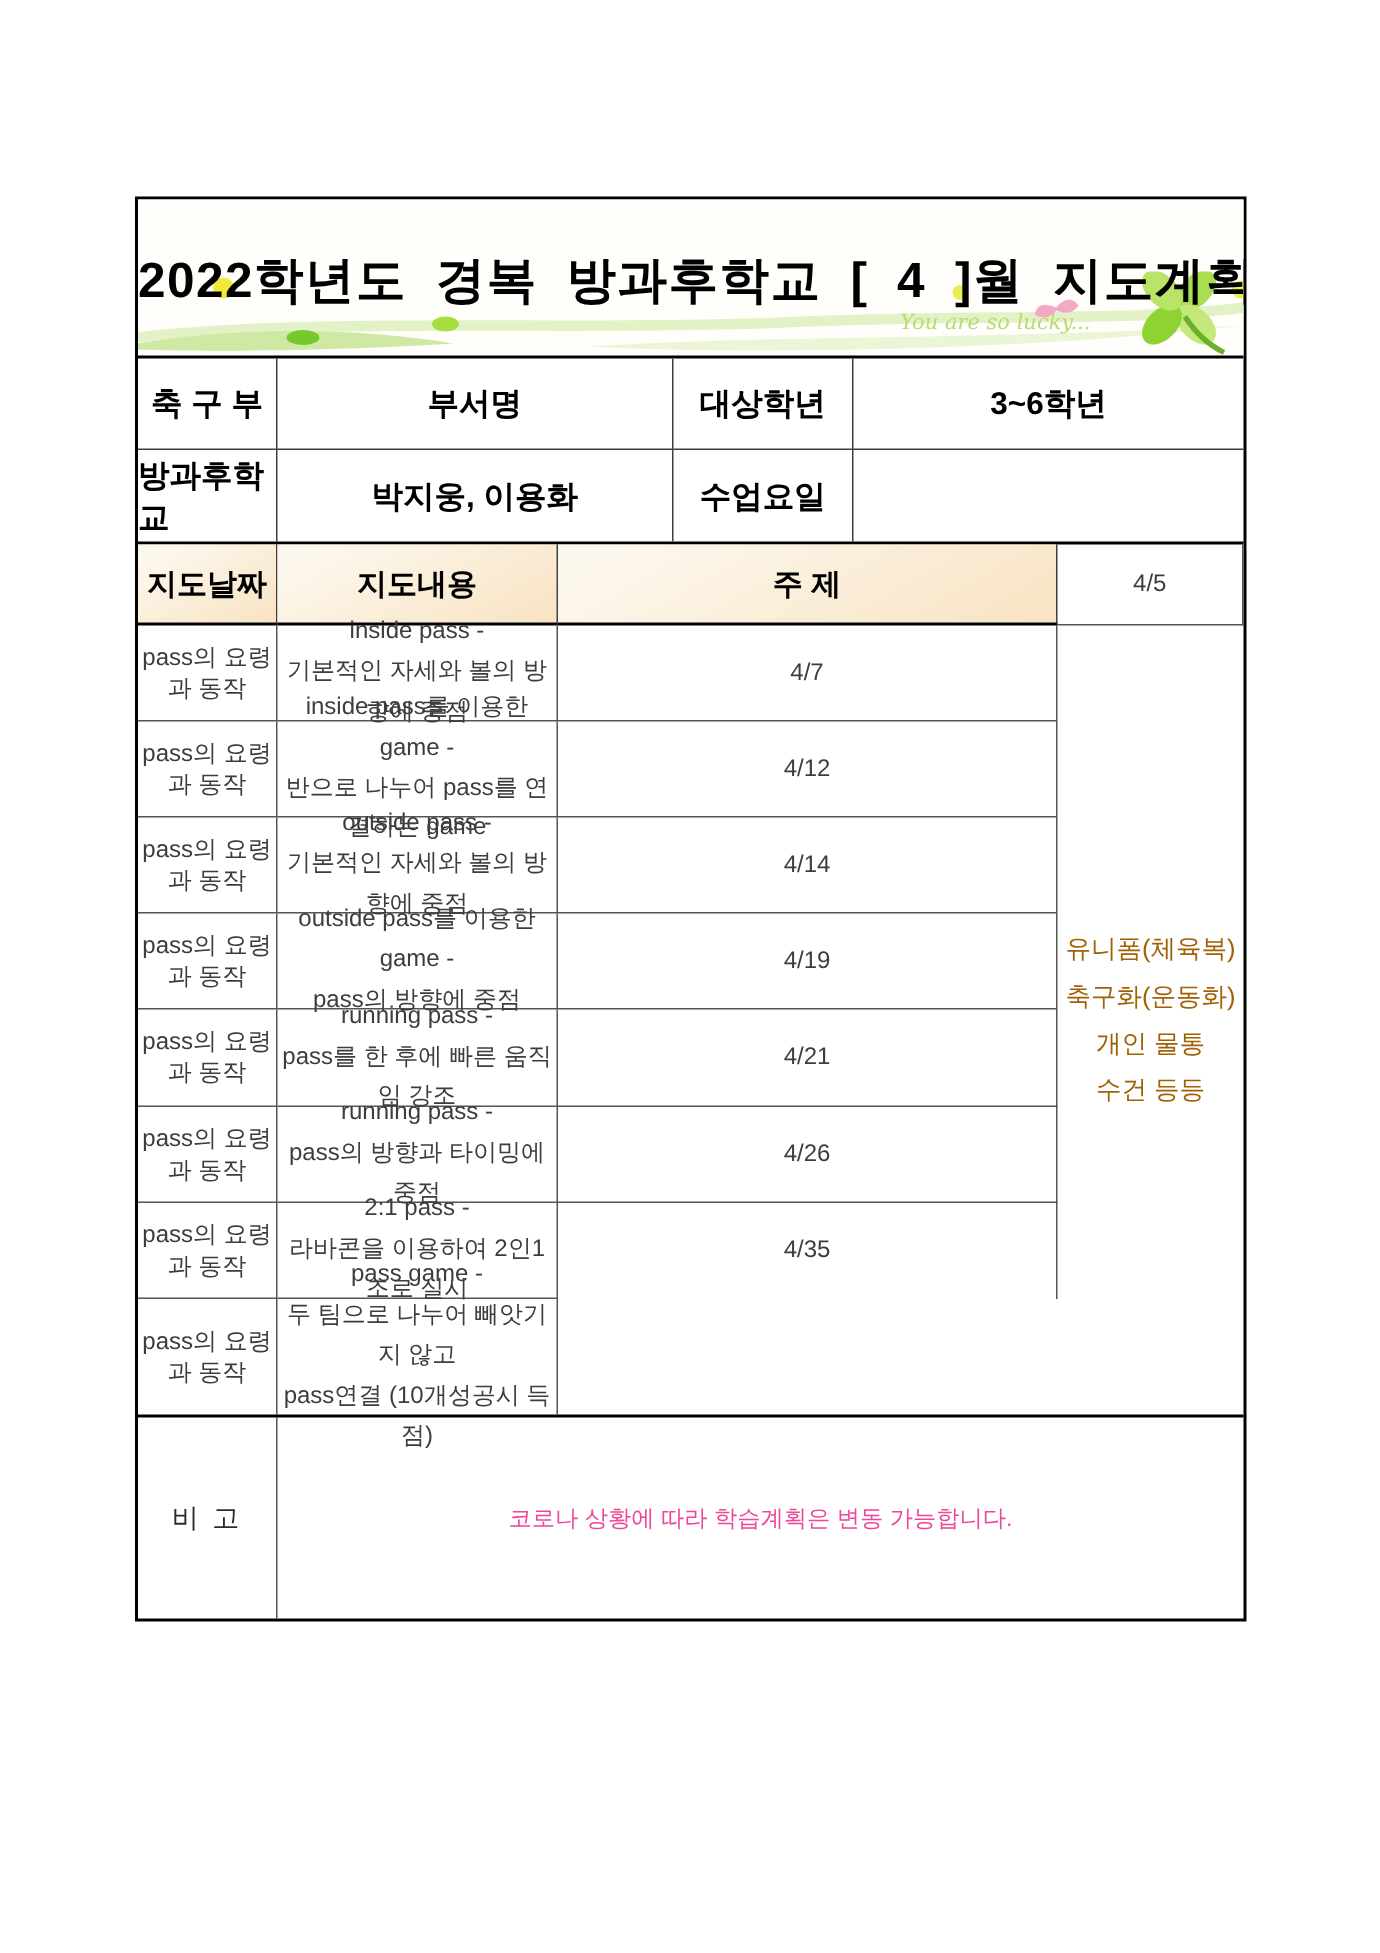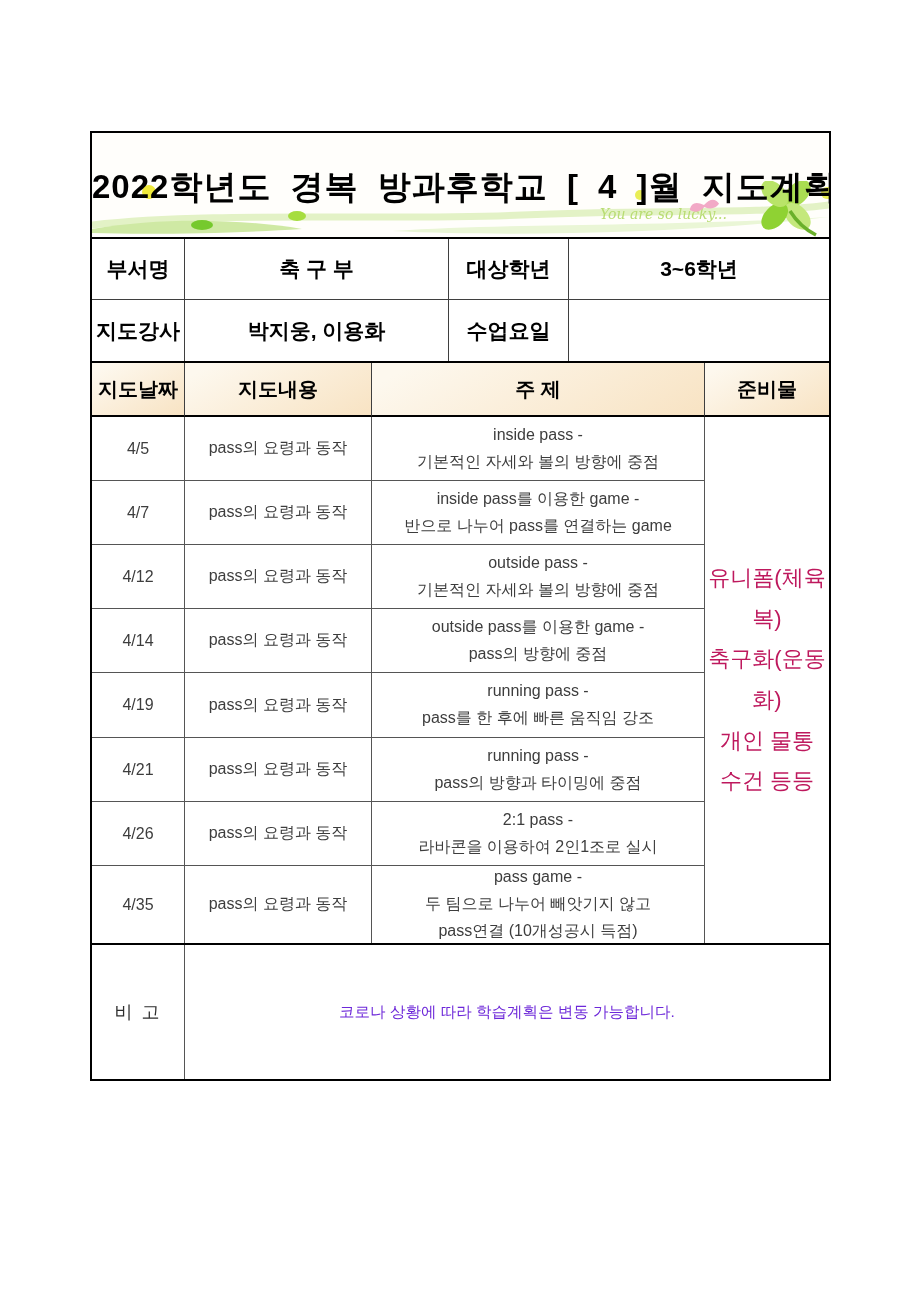--- a/index.html
+++ b/index.html
@@ -26,27 +26,27 @@
                  grid-template-rows:54px 64px 64px 64px 64px 65px 64px 64px 77px;}
   .schedule-grid > div{box-sizing:border-box;display:flex;align-items:center;justify-content:center;text-align:center;}
   .hcell{background:linear-gradient(150deg,#fdf8ee 10%,#f8e3c3 100%);
          border-bottom:2px solid #000;border-right:1px solid #3f3f3f;
          font-size:20px;font-weight:bold;}
   .hcell.last{border-right:none;}
   .bcell{border-right:1px solid #555;border-bottom:1px solid #555;color:#3d3d3d;font-size:16px;}
   .row8 .bcell,.bcell.rlast{border-bottom:none;}
   .content-cell{white-space:pre-line;line-height:1.68;}
   .materials-cell{grid-column:4;grid-row:2 / span 8;border-right:none;border-bottom:none;
-                  color:#be185d;font-size:22px;white-space:pre-line;line-height:1.85;}
+                  color:#a16207;font-size:17px;white-space:pre-line;line-height:1.85;}
 
   
   .remarks{display:grid;grid-template-columns:93px 1fr;height:134px;border-top:2px solid #000;}
   .remarks > div{display:flex;align-items:center;justify-content:center;box-sizing:border-box;}
   .remarks-label{border-right:1px solid #555;font-size:18px;color:#2c2c2c;letter-spacing:2px;}
-  .remarks-note{font-size:15.5px;color:#6d28d9;}
+  .remarks-note{font-size:15.5px;color:#ec4899;}
 
   .script-text{font-family:"DejaVu Serif","Liberation Serif",serif;font-style:italic;}
 </style>
 </head>
 <body>
 
 <div class="page">
   <div class="doc">
 
     <div class="title-cell">
@@ -81,34 +81,33 @@
           <g transform="rotate(315)">
             <ellipse cx="0" cy="-16" rx="10" ry="16" fill="#b9e468"></ellipse>
           </g>
           <path d="M4,6 Q14,22 30,30" fill="none" stroke="#6ab02a" stroke-width="3.5"></path>
         </g>
       </svg>
       <div class="title-text">2022학년도 경복 방과후학교 [ 4 ]월 지도계획</div>
     </div>
 
     <div class="info-grid">
+      <div class="r1 val">축 구 부</div>
       <div class="r1">부서명</div>
-      <div class="r1 val">축 구 부</div>
       <div class="r1">대상학년</div>
       <div class="r1 val">3~6학년</div>
-      <div>지도강사</div>
+      <div>방과후학교</div>
       <div class="val">박지웅, 이용화</div>
       <div>수업요일</div>
     </div>
 
     <div class="schedule-grid">
       <div class="hcell">지도날짜</div>
       <div class="hcell">지도내용</div>
       <div class="hcell">주 제</div>
-      <div class="hcell last">준비물</div>
 
       <div class="bcell">4/5</div>
       <div class="bcell">pass의 요령과 동작</div>
       <div class="bcell content-cell">inside pass -
 기본적인 자세와 볼의 방향에 중점</div>
 
       <div class="bcell">4/7</div>
       <div class="bcell">pass의 요령과 동작</div>
       <div class="bcell content-cell">inside pass를 이용한 game -
 반으로 나누어 pass를 연결하는 game</div>

